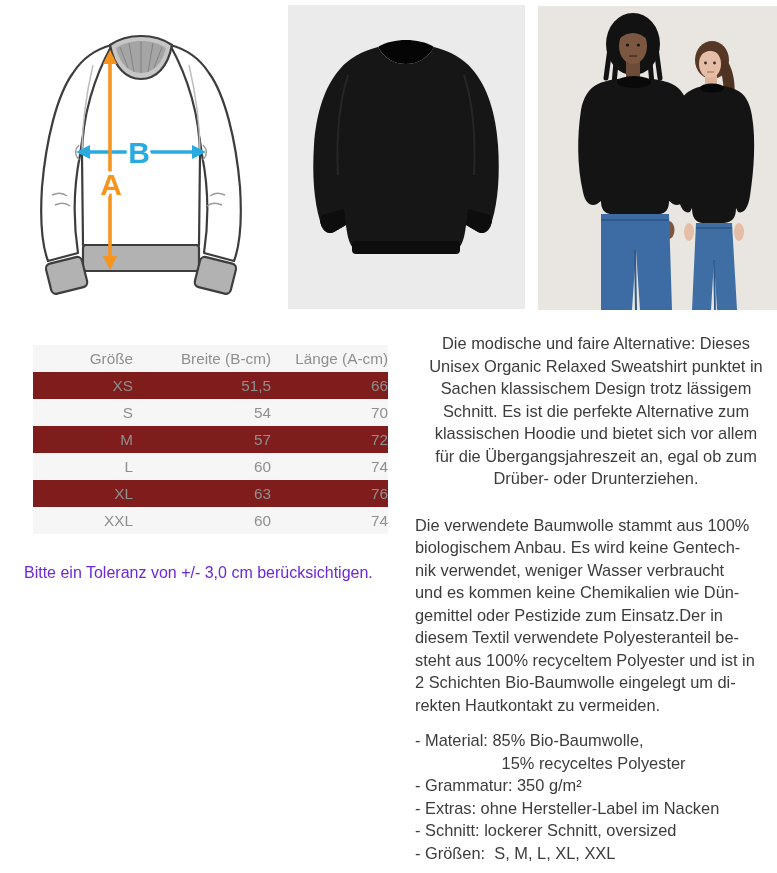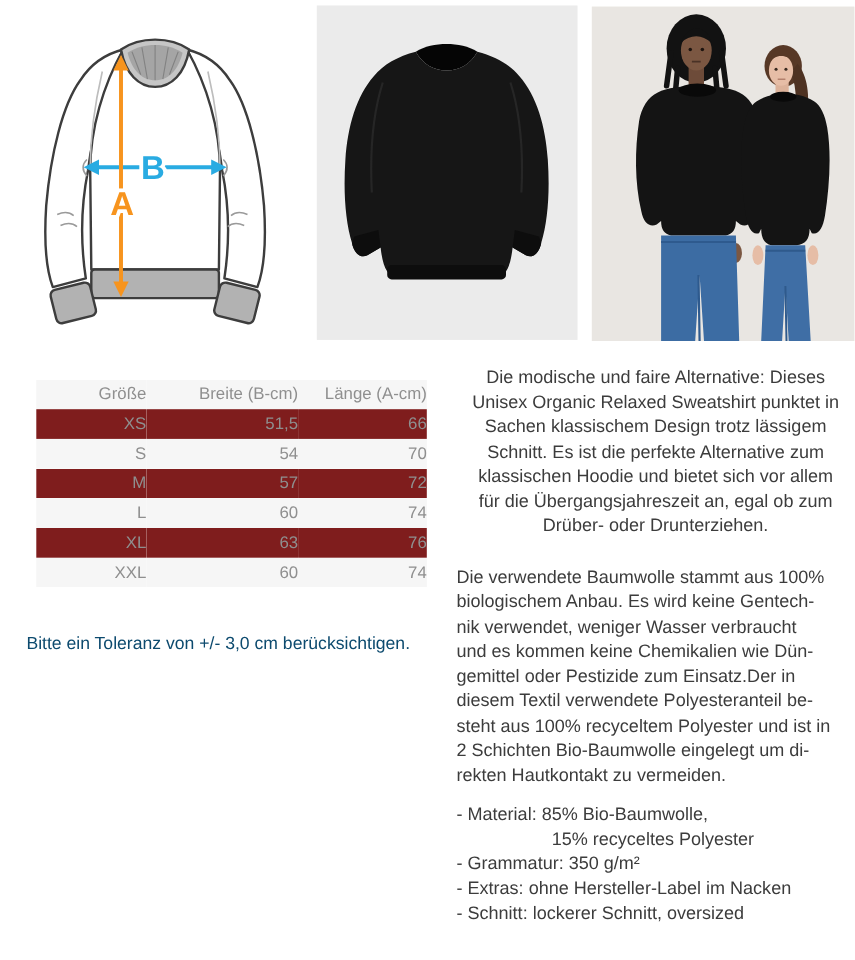--- a/index.html
+++ b/index.html
@@ -35,22 +35,22 @@
   .size-table col.c3 { width: 117px; }
   .size-table th, .size-table td {
     height: 27px; padding: 0 0 0 10px;
     font-weight: 400; text-align: right; vertical-align: middle;
     white-space: nowrap; overflow: hidden;
   }
   .row-light { background: #f6f6f6; }
   .row-dark  { background: #7f1d1d; }
 
   .tolerance-note {
-    position: absolute; left: 24px; top: 577px; width: 380px;
-    font-size: 16px; color: #0c4a6e;
+    position: absolute; left: 24px; top: 564px; width: 380px;
+    font-size: 16px; color: #6d28d9;
   }
 
   
   .description {
     position: absolute; left: 415px; top: 332px; width: 362px;
     font-size: 16.4px; line-height: 22.5px; color: #3c3c3c;
   }
   .description .para { white-space: pre-line; }
   .description .para-1 { margin-bottom: 24px; text-align: center; }
   .description .para-2 { margin-bottom: 13px; }
@@ -229,16 +229,17 @@
 diesem Textil verwendete Polyesteranteil be-
 steht aus 100% recyceltem Polyester und ist in
 2 Schichten Bio-Baumwolle eingelegt um di-
 rekten Hautkontakt zu vermeiden.</p>
     <div>
       <div class="bullet-line">- Material: 85% Bio-Baumwolle,</div>
       <div class="bullet-line">                   15% recyceltes Polyester</div>
       <div class="bullet-line">- Grammatur: 350 g/m²</div>
       <div class="bullet-line">- Extras: ohne Hersteller-Label im Nacken</div>
       <div class="bullet-line">- Schnitt: lockerer Schnitt, oversized</div>
+      <div class="bullet-line">- Größen:  S, M, L, XL, XXL</div>
     </div>
   </div>
 
 </div>
 
 </body></html>

